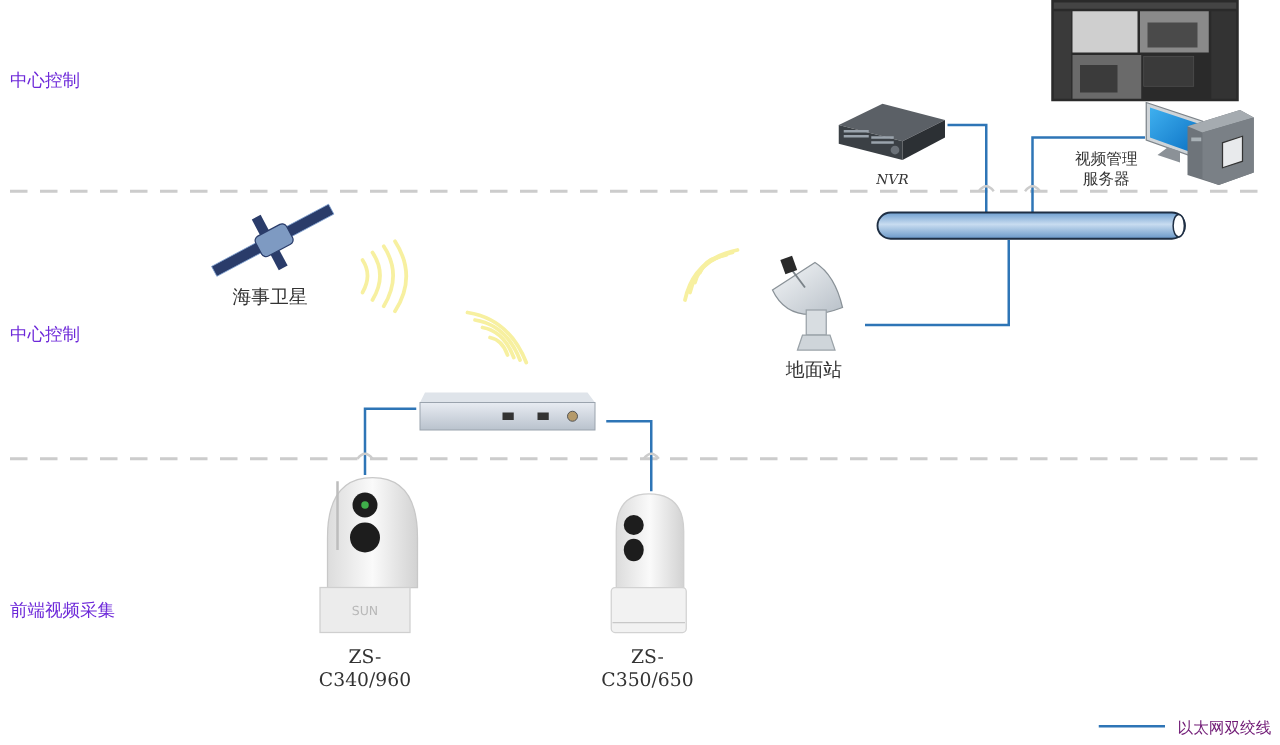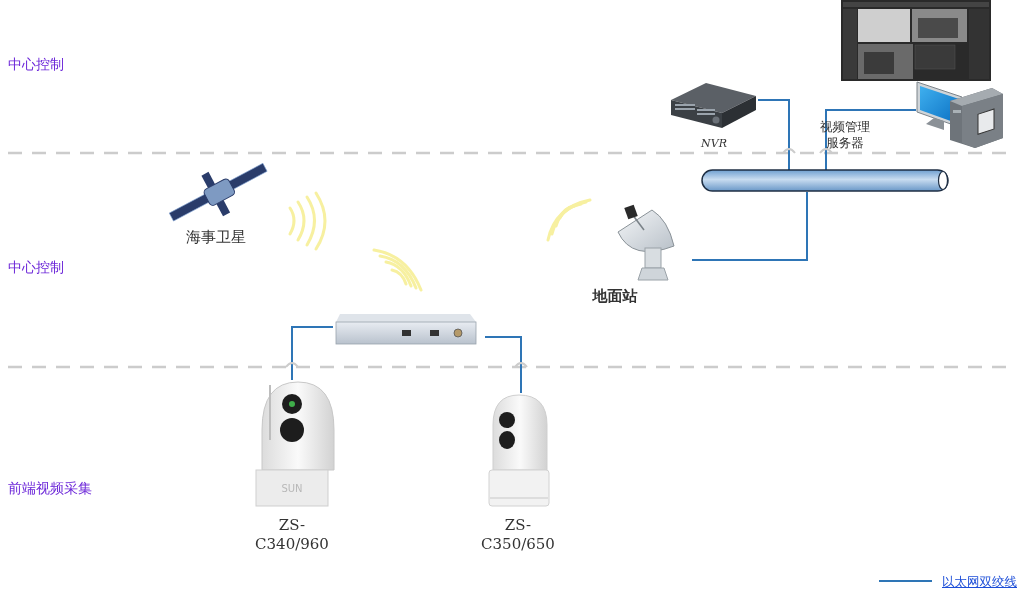--- a/index.html
+++ b/index.html
@@ -4,21 +4,21 @@
   <style>
     html, body { margin: 0; padding: 0; background: #ffffff; }
     body { width: 1024px; height: 596px; position: relative; overflow: hidden;
            font-family: "DejaVu Sans", sans-serif; }
     .layer-label { position: absolute; left: 8px; font-size: 14px; color: #6d28d9; }
     .device-label { position: absolute; font-family: "DejaVu Serif", serif; font-size: 15px;
                     color: #333; text-align: center; line-height: 19px; }
     .device-label-sans { position: absolute; font-size: 12.5px; color: #333;
                          text-align: center; line-height: 16px; }
     svg { position: absolute; left: 0; top: 0; }
-    .legend-label { position: absolute; left: 942px; top: 574px; font-size: 12.5px; color: #1d4ed8; text-decoration: underline; }
+    .legend-label { position: absolute; left: 942px; top: 574px; font-size: 12.5px; color: #701a75; }
   </style>
 </head>
 <body>
 
 <svg width="1024" height="596" viewBox="0 0 1024 596">
   <defs>
     <linearGradient id="busGrad" x1="0" y1="0" x2="0" y2="1">
       <stop offset="0" stop-color="#6f9fd0"></stop>
       <stop offset="0.45" stop-color="#c8dcf0"></stop>
       <stop offset="1" stop-color="#6a98c8"></stop>
@@ -168,26 +168,26 @@
   </g>
 
   <line x1="879" y1="581" x2="932" y2="581" stroke="#2e75b6" stroke-width="2"></line>
 </svg>
 
 <div class="layer-label" style="top:56px;">中心控制</div>
 <div class="layer-label" style="top:259px;">中心控制</div>
 <div class="layer-label" style="top:480px;">前端视频采集</div>
 
 <div class="device-label" style="left:692px; top:134px; width:44px; font-size:11px;font-style:italic;">NVR</div>
-<div class="device-label-sans" style="left:812px; top:119px; width:66px;">
+<div class="device-label-sans" style="left:852px; top:119px; width:66px;">
   <div>视频管理</div>
   <div>服务器</div>
 </div>
 <div class="device-label" style="left:176px; top:228px; width:80px;">海事卫星</div>
-<div class="device-label" style="left:580px; top:287px; width:70px;font-weight:bold;">地面站</div>
+<div class="device-label" style="left:616px; top:287px; width:70px;">地面站</div>
 <div class="device-label" style="left:250px; top:516px; width:84px;">
   <div>ZS-</div>
   <div>C340/960</div>
 </div>
 <div class="device-label" style="left:475px; top:516px; width:86px;">
   <div>ZS-</div>
   <div>C350/650</div>
 </div>
 
 <div class="legend-label">以太网双绞线</div>

